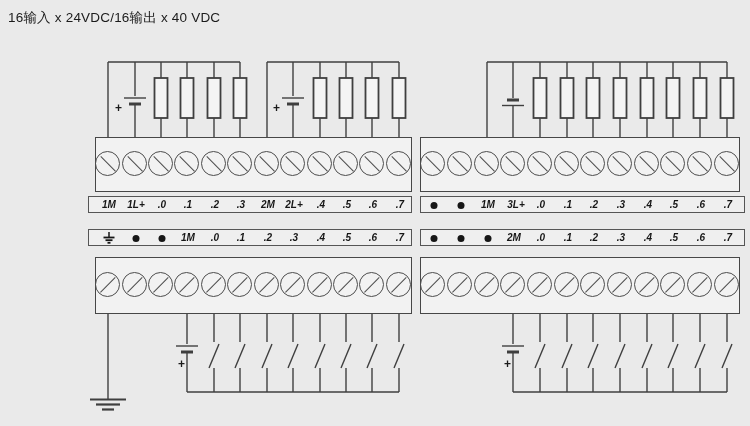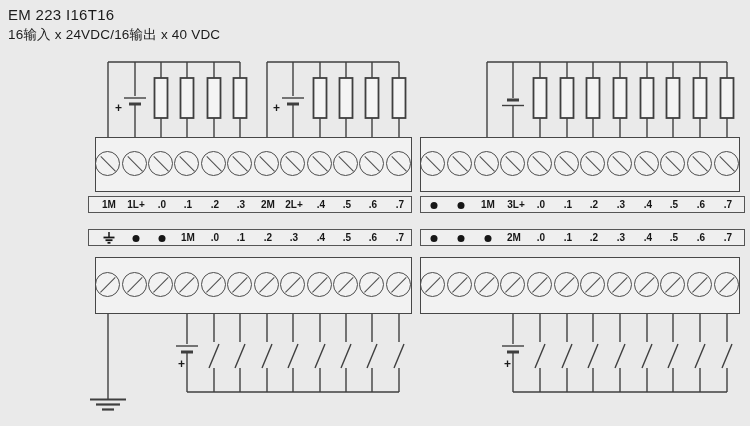--- a/index.html
+++ b/index.html
@@ -19,40 +19,39 @@
     position:absolute;width:25px;height:25px;border:1.4px solid #4d4d4d;
     border-radius:50%;box-sizing:border-box;
   }
   .screw::before{
     content:"";position:absolute;left:50%;top:50%;width:21px;height:1.4px;
     background:#4d4d4d;transform:translate(-50%,-50%) rotate(45deg);
   }
   .screw.fwd::before{transform:translate(-50%,-50%) rotate(-45deg);}
   .strip{
     position:absolute;background:#efefef;border:1px solid #555;
-    box-sizing:border-box;height:17px;
+    box-sizing:border-box;height:17px;font-style:italic;
   }
   .strip-label{
     position:absolute;top:1px;transform:translateX(-50%);
     font-size:10px;font-weight:bold;line-height:14px;color:#161616;
     white-space:nowrap;
   }
   .strip-dot{
     position:absolute;top:5px;transform:translateX(-50%);
     width:7px;height:7px;border-radius:50%;background:#161616;
   }
   .strip-gnd{position:absolute;top:1px;transform:translateX(-50%);}
   #wiring{position:absolute;left:0;top:0;}
   svg text{font-family:"Liberation Sans", sans-serif;}
 </style>
 </head>
 <body>
 
 <div class="title">
-  <div class="l1">EM 223 I16T16</div>
   <div class="l2">16输入 x 24VDC/16输出 x 40 VDC</div>
 </div>
 
 <svg id="wiring" width="750" height="426" viewBox="0 0 750 426">
     <path d="M108,62 H240" stroke="#3f3f3f" stroke-width="1.4" fill="none"></path>
     <path d="M108,62 V137" stroke="#3f3f3f" stroke-width="1.4" fill="none"></path>
     <path d="M135,62 V96" stroke="#3f3f3f" stroke-width="1.4" fill="none"></path>
     <path d="M124,98 H146" stroke="#3f3f3f" stroke-width="1.4" fill="none"></path>
     <path d="M129,104 H141" stroke="#3f3f3f" stroke-width="3" fill="none"></path>
     <path d="M135,104 V137" stroke="#3f3f3f" stroke-width="1.4" fill="none"></path>

